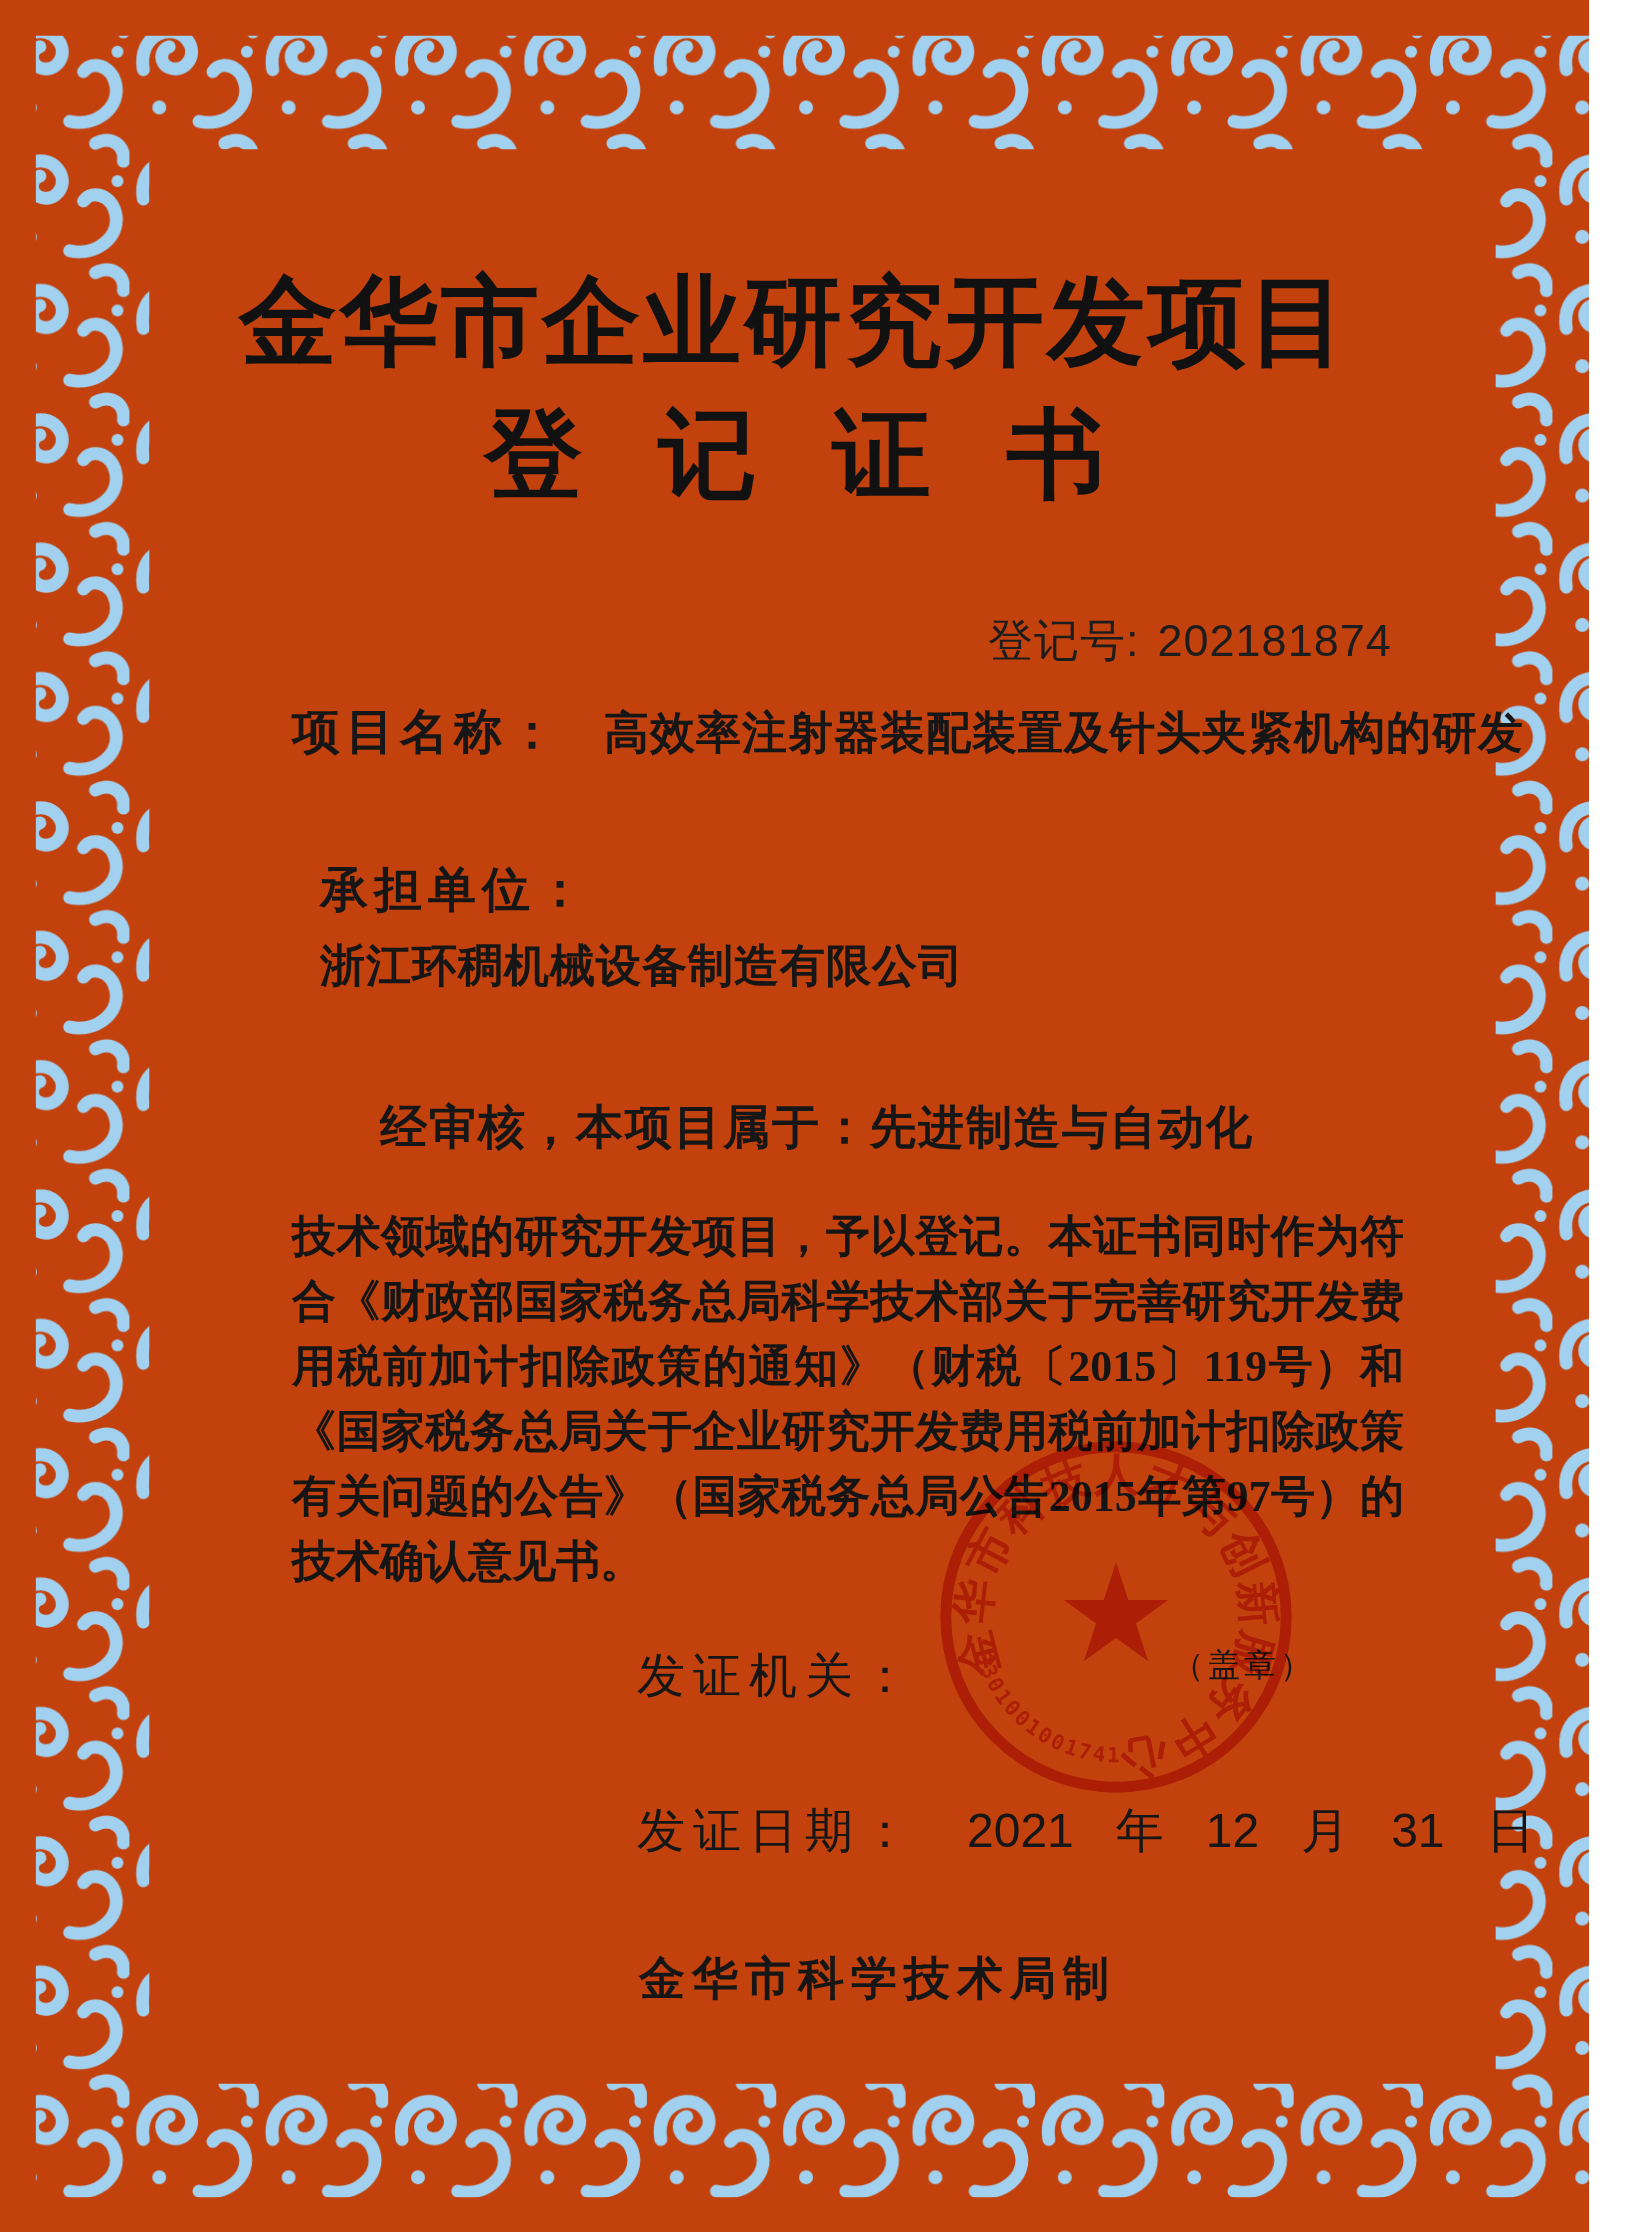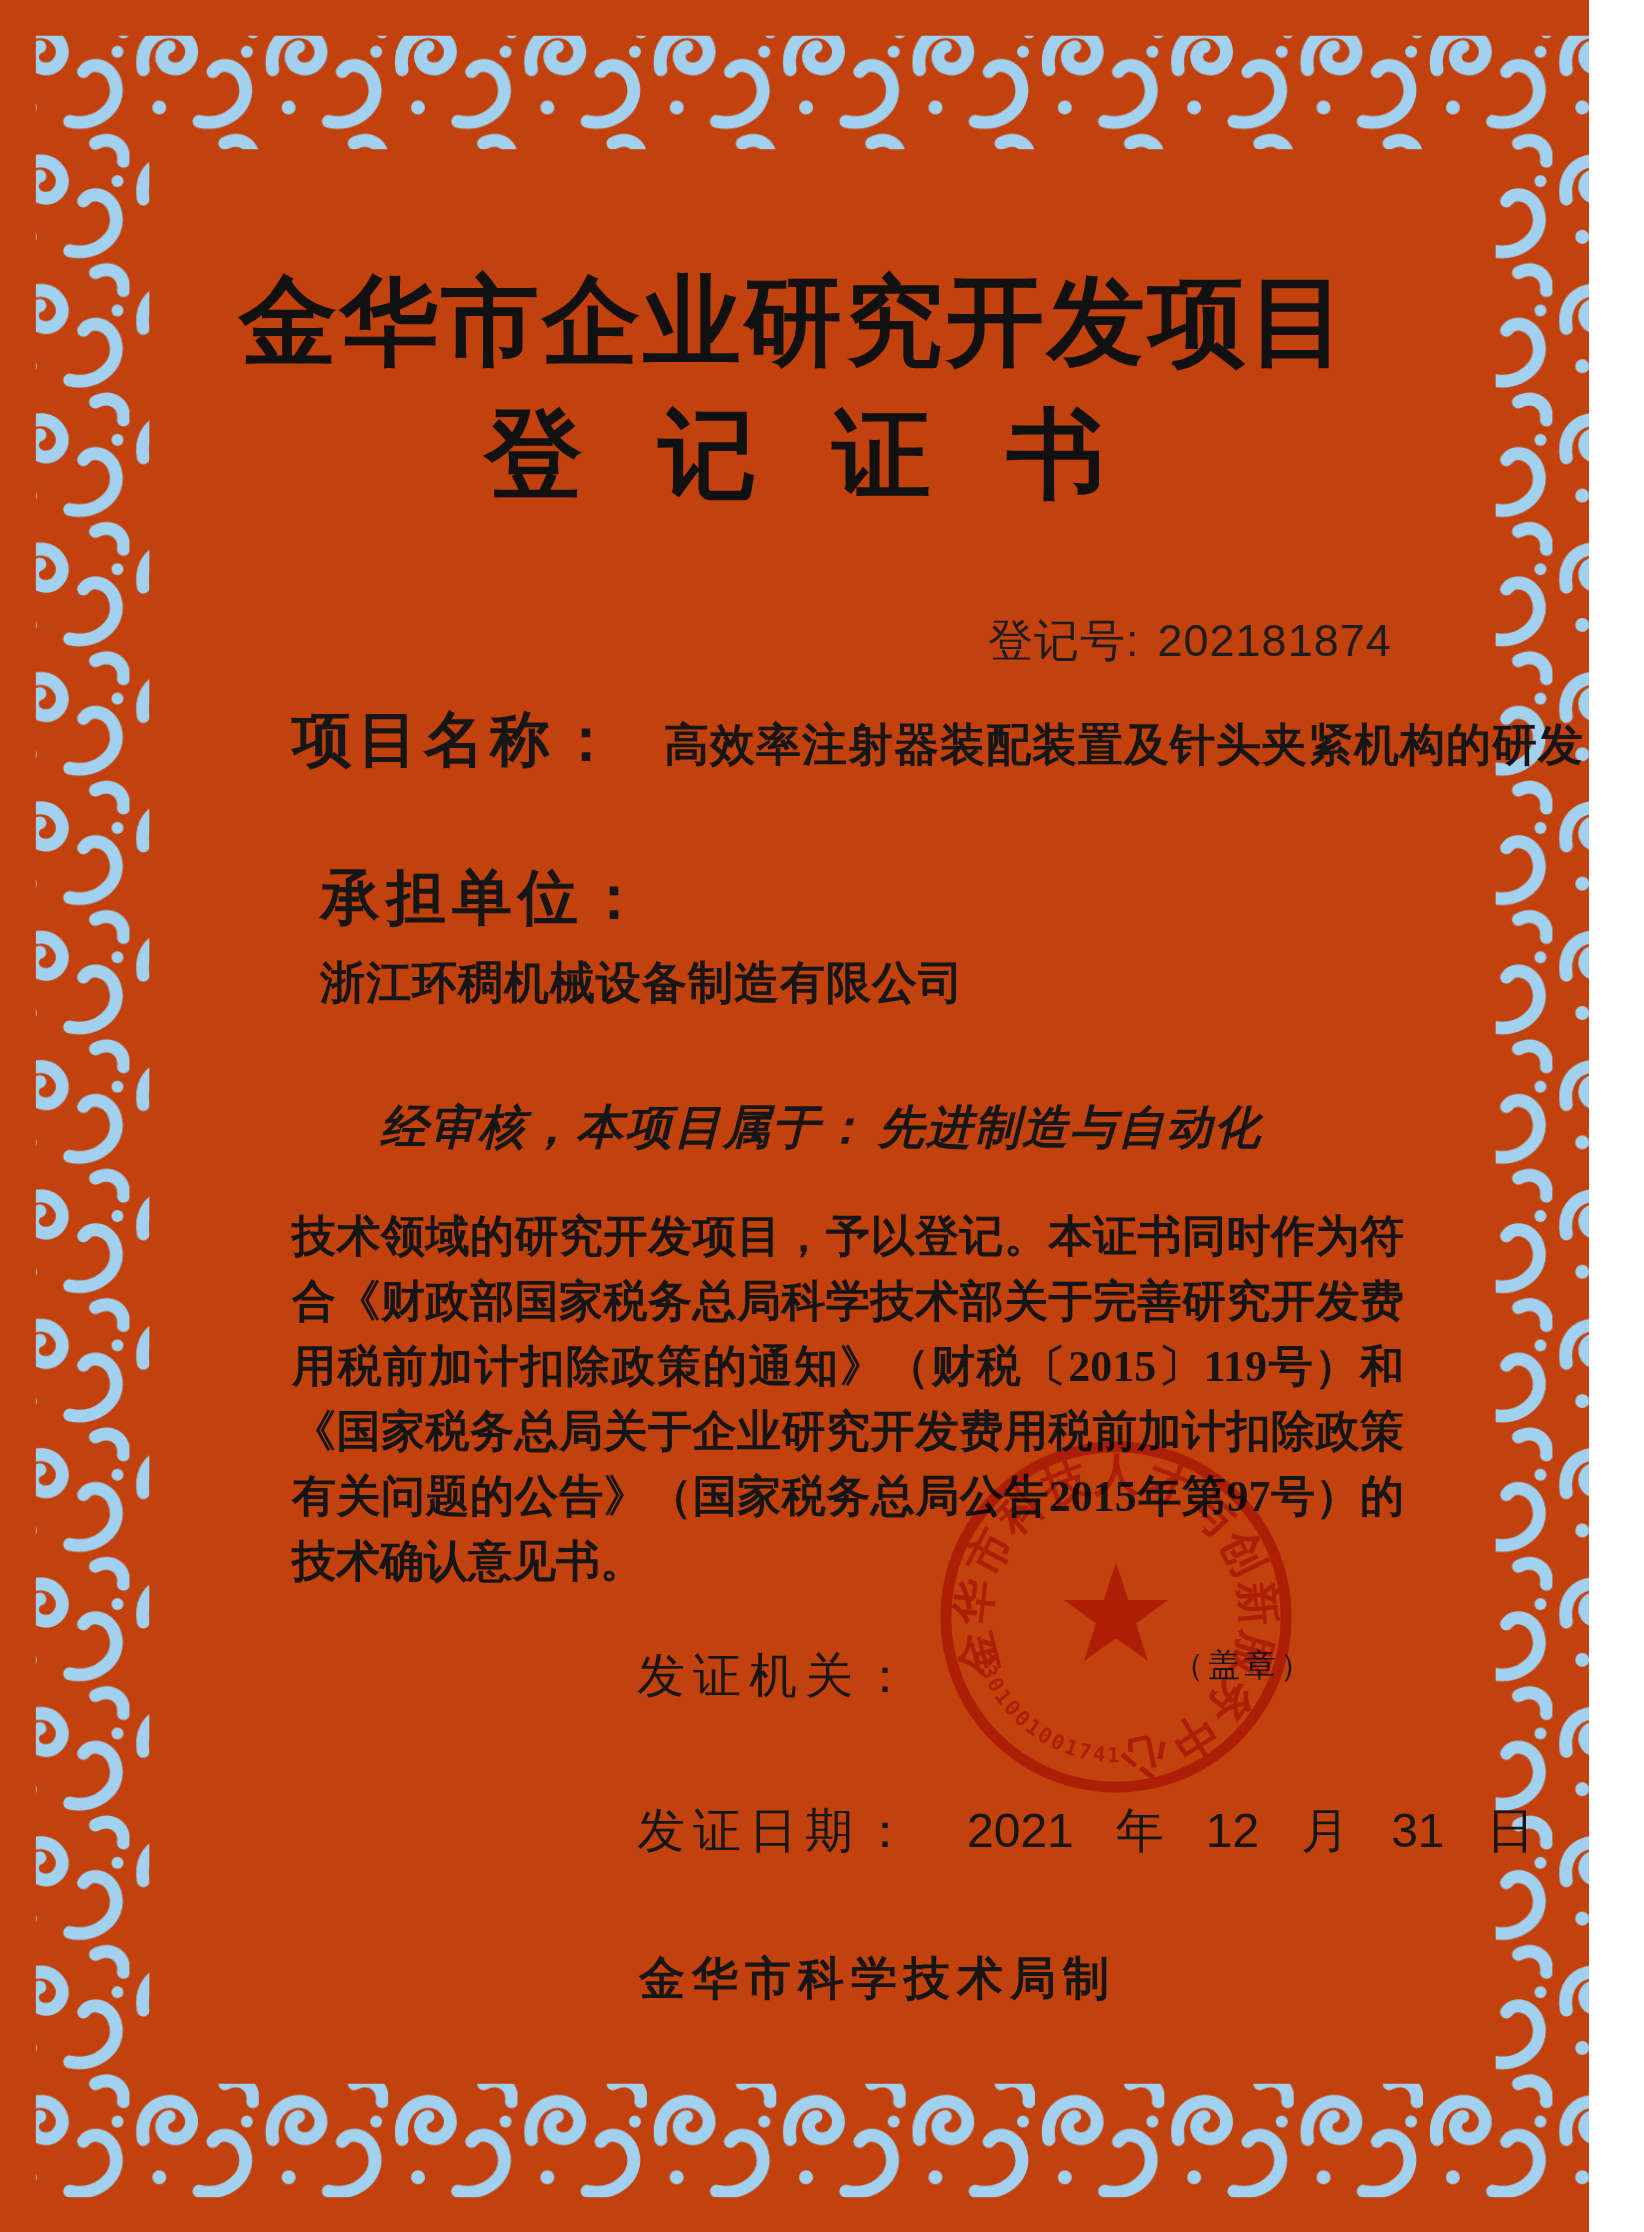--- a/index.html
+++ b/index.html
@@ -32,29 +32,29 @@
     top:611px;left:988px;
     font-size:45px;letter-spacing:1px;
     display:flex;align-items:baseline;gap:18px;
     color:#1d1d1d;
   }
   .field-line{
     left:292px;display:flex;align-items:baseline;gap:14px;white-space:nowrap;
   }
   .field-line .flabel{
     font-family:"Liberation Serif","DejaVu Serif",serif;
-    font-weight:700;font-size:60px;letter-spacing:6px;
+    font-weight:700;font-size:48px;letter-spacing:6px;
   }
   .field-line .fvalue{
     font-weight:600;font-size:45px;letter-spacing:1px;margin-left:28px;
   }
   .project{top:700px;}
   .undertaker{top:858px;flex-direction:column;}
   .review-line{
-    top:1096px;left:380px;display:flex;align-items:baseline;gap:8px;white-space:nowrap;font-style:italic;
+    top:1096px;left:380px;display:flex;align-items:baseline;gap:0;white-space:nowrap;
   }
   .review-line .rprefix{
     font-family:"Liberation Serif","DejaVu Serif",serif;
     font-weight:700;font-size:47px;letter-spacing:2px;
   }
   .review-line .rvalue{
     font-weight:600;font-size:46px;letter-spacing:2px;
   }
   .paragraph{
     top:1204px;left:292px;width:1112px;

